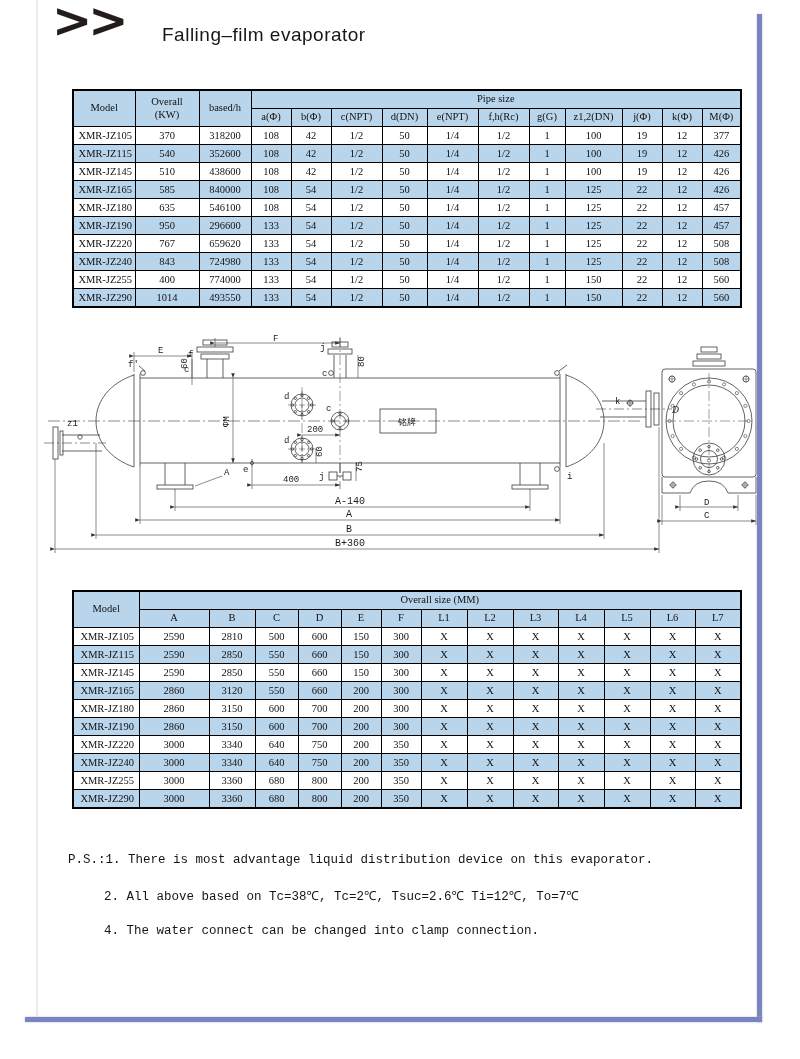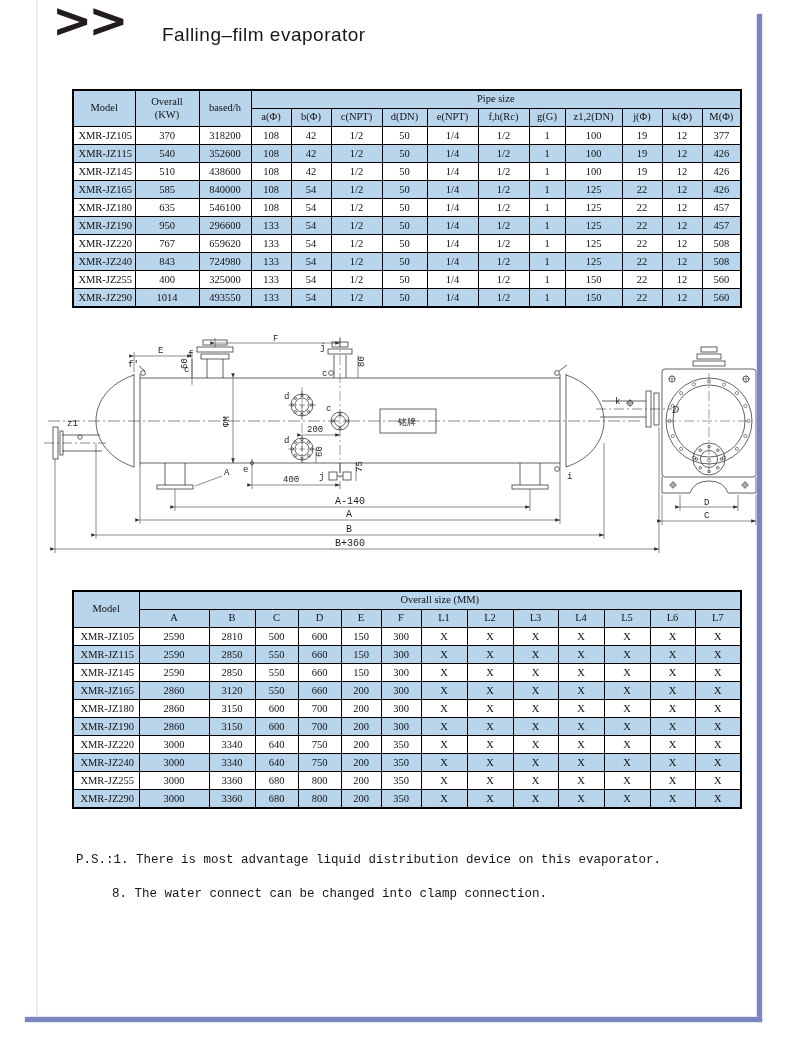--- a/index.html
+++ b/index.html
@@ -23,21 +23,21 @@
   table.spec tbody tr:nth-child(even) td{background:#b9d5ec;}
   table.spec tbody td:first-child{text-align:center;padding-left:2px;}
   .t1{position:absolute;left:72px;top:89px;}
   .t2{position:absolute;left:72px;top:590px;}
 
   .drawing{position:absolute;left:40px;top:333px;width:720px;height:244px;}
   svg text{fill:#1c1c1c;font:10px "Liberation Mono",monospace;}
   svg .sm{font-size:9px;}
   svg .it{font-style:italic;font-family:"DejaVu Serif",serif;}
 
-  .notes{position:absolute;left:76px;top:853px;width:650px;
+  .notes{position:absolute;left:68px;top:853px;width:650px;
         font-family:"Liberation Mono",monospace;font-size:12.5px;color:#151515;}
   .notes .n{margin:0 0 20px 0;white-space:nowrap;}
   .notes .n.ind{padding-left:36px;}
 </style>
 </head>
 <body>
 
 <div class="page">
   <div class="left-edge"></div>
 
@@ -208,21 +208,21 @@
           <td>1/2</td>
           <td>1</td>
           <td>125</td>
           <td>22</td>
           <td>12</td>
           <td>508</td>
         </tr>
         <tr>
           <td>XMR-JZ255</td>
           <td>400</td>
-          <td>325000</td>
+          <td>774000</td>
           <td>133</td>
           <td>54</td>
           <td>1/2</td>
           <td>50</td>
           <td>1/4</td>
           <td>1/2</td>
           <td>1</td>
           <td>150</td>
           <td>22</td>
           <td>12</td>
@@ -656,18 +656,19 @@
           <td>X</td>
           <td>X</td>
           <td>X</td>
           <td>X</td>
         </tr>
       </tbody>
   </table>
 
   <div class="notes">
     <p class="n">P.S.:1. There is most advantage liquid distribution device on this evaporator.</p>
-    <p class="n ind">8. The water connect can be changed into clamp connection.</p>
+    <p class="n ind">2. All above based on Tc=38℃, Tc=2℃, Tsuc=2.6℃ Ti=12℃, To=7℃</p>
+    <p class="n ind">4. The water connect can be changed into clamp connection.</p>
   </div>
 
   <div class="border-right"></div>
   <div class="border-bottom"></div>
 </div>
 
 </body></html>

